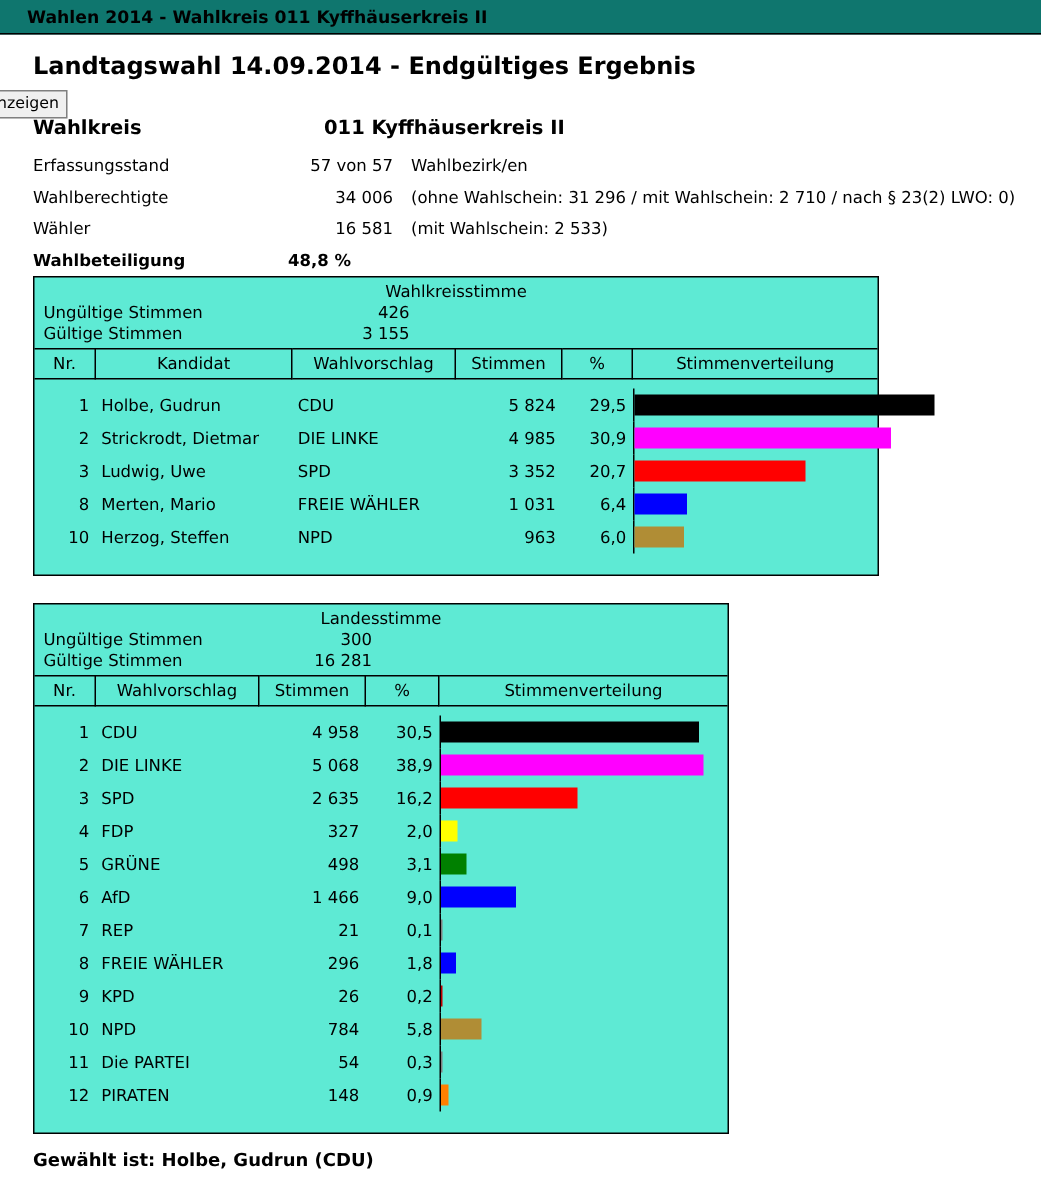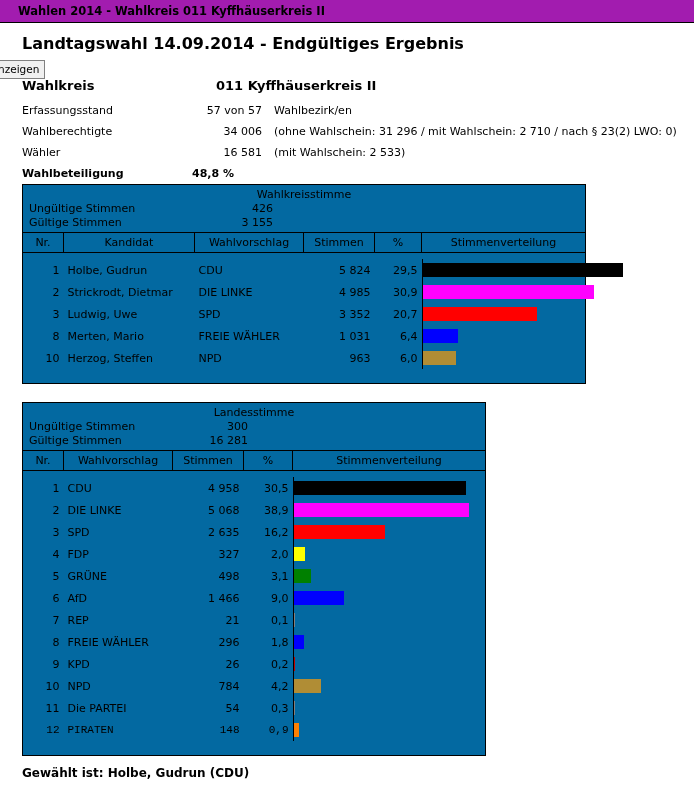--- a/index.html
+++ b/index.html
@@ -11,21 +11,21 @@
     color:#000000;
     position:relative;
     overflow:hidden;
   }
   .page{position:relative;width:694px;height:796px;}
 
   
   .topbar{
     position:absolute;left:0;top:0;width:694px;height:22px;
     border-bottom:1px solid #000000;
-    background:#a21caf;
+    background:#0f766e;
   }
   .topbar .title{
     position:absolute;left:18px;top:4px;
     font-weight:bold;font-size:11.5px;
     white-space:nowrap;
   }
 
   .headline{
     position:absolute;left:22px;top:34px;
     font-weight:bold;font-size:16px;
@@ -48,21 +48,21 @@
   .inforow .k{position:absolute;left:0;top:0;white-space:nowrap;}
   .inforow .v{position:absolute;left:170px;top:0;white-space:nowrap;text-align:right;width:70px;}
   .inforow .x{position:absolute;left:252px;top:0;white-space:nowrap;}
   .bold{font-weight:bold;}
   .big{font-size:13px;}
 
   
   .card{
     position:absolute;
     border:1px solid #000000;
-    background:#0369a1;
+    background:#5eead4;
   }
   .card .cardtitle{
     text-align:center;font-weight:normal;font-size:11px;
     padding:3px 0 1px 0;
   }
   .sumrow{position:relative;height:14px;}
   .sumrow .sk{position:absolute;left:6px;top:0;}
   .sumrow .sv{position:absolute;left:175px;top:0;width:60px;text-align:right;margin-left:15px;}
 
   table.res{
@@ -369,41 +369,41 @@
               <div class="barcell">
                 <div class="baraxis"></div>
                 <div class="bar" style="width: 1.13px; background: rgb(192, 0, 0);"></div>
               </div>
             </td>
           </tr>
           <tr style="height: 22px;">
             <td class="c-nr">10</td>
             <td class="c-name">NPD</td>
             <td class="c-num">784</td>
-            <td class="c-pct">4,2</td>
+            <td class="c-pct">5,8</td>
             <td class="c-bar">
               <div class="barcell">
                 <div class="baraxis"></div>
                 <div class="bar" style="width: 27.12px; background: rgb(176, 141, 53);"></div>
               </div>
             </td>
           </tr>
           <tr style="height: 22px;">
             <td class="c-nr">11</td>
             <td class="c-name">Die PARTEI</td>
             <td class="c-num">54</td>
             <td class="c-pct">0,3</td>
             <td class="c-bar">
               <div class="barcell">
                 <div class="baraxis"></div>
                 <div class="bar" style="width: 1.695px; background: rgb(128, 128, 128);"></div>
               </div>
             </td>
           </tr>
-          <tr style="height: 22px; font-family: Liberation Mono, monospace;">
+          <tr style="height: 22px;">
             <td class="c-nr">12</td>
             <td class="c-name">PIRATEN</td>
             <td class="c-num">148</td>
             <td class="c-pct">0,9</td>
             <td class="c-bar">
               <div class="barcell">
                 <div class="baraxis"></div>
                 <div class="bar" style="width: 5.085px; background: rgb(255, 128, 0);"></div>
               </div>
             </td>

